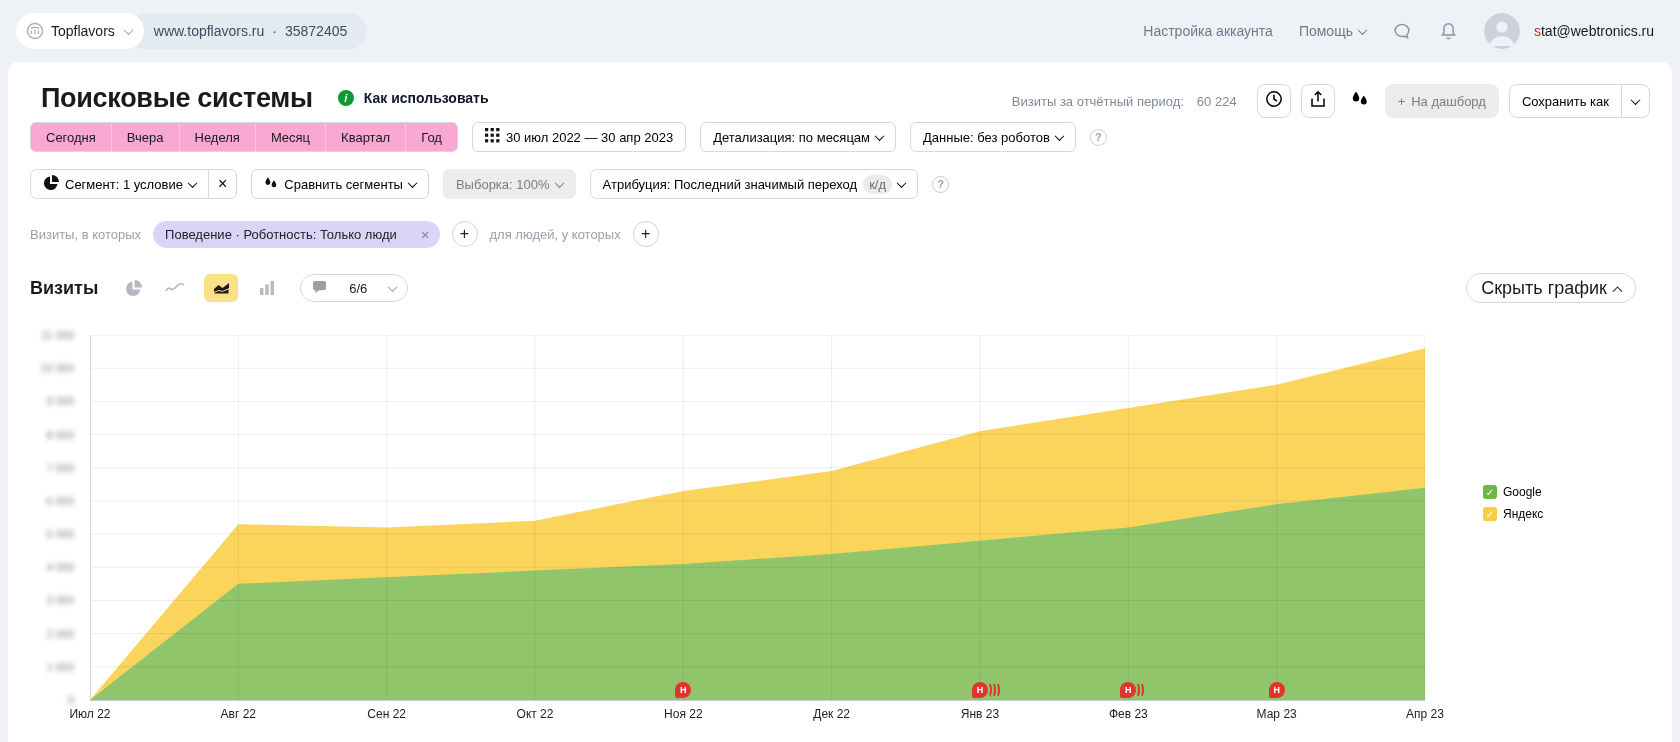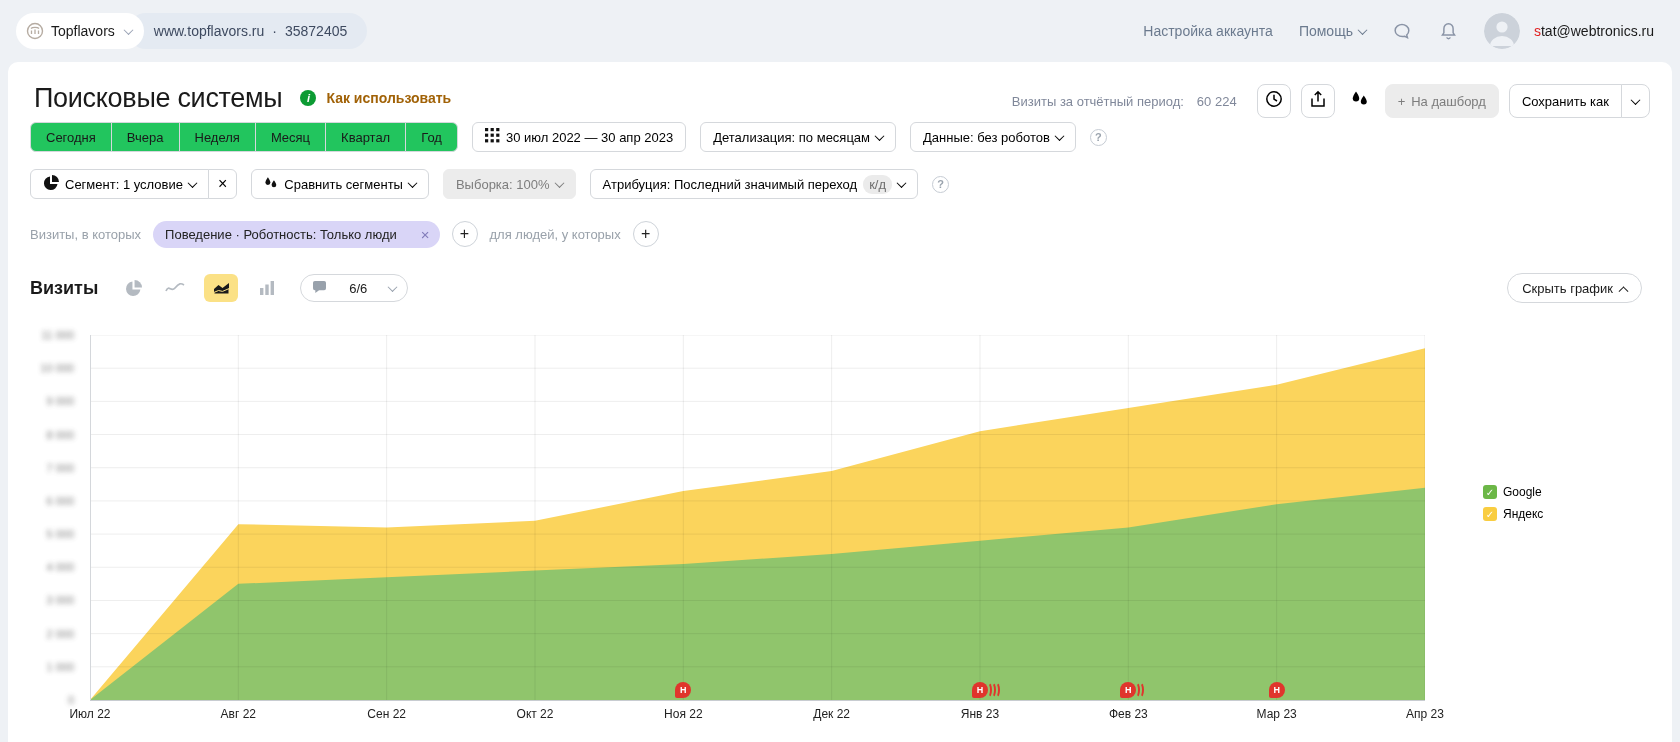--- a/index.html
+++ b/index.html
@@ -24,46 +24,46 @@
   .email { color:#1a1a1a; font-size:14px; margin-left:-12px; }
   .email .accent { color:#e02020; }
 
   
   .content { position:absolute; left:8px; right:8px; top:62px; height:680px;
     background:#fff; border-radius:10px 10px 0 0; }
   .row { position:absolute; left:22px; right:22px; display:flex; align-items:center; }
 
   
   .title-row { top:16px; height:40px; gap:10px; }
-  h1 { font-size:27px; font-weight:400; margin:4px; letter-spacing:-0.3px; }
+  h1 { font-size:27px; font-weight:700; margin:11px; letter-spacing:-0.3px; }
   .info-badge { width:16px; height:16px; border-radius:50%; background:#0c9b33; color:#fff;
     font-size:11px; font-style:italic; font-weight:bold; display:flex; align-items:center;
     justify-content:center; margin-left:4px; }
-  .howto { color:#a16207; font-size:14px; font-weight:bold; text-decoration:none; }
+  .howto { color:#0f172a; font-size:14px; font-weight:bold; text-decoration:none; }
   .title-actions { position:absolute; right:22px; top:22px; height:34px;
     display:flex; align-items:center; gap:10px; }
   .summary { color:#80889a; font-size:13px; margin-right:10px; display:flex; gap:13px; }
   .icon-btn { width:34px; height:34px; border:1px solid #d5d8dc; border-radius:8px;
     background:#fff; display:flex; align-items:center; justify-content:center; }
   .icon-plain-btn { width:30px; height:34px; display:flex; align-items:center; justify-content:center; }
   .btn { height:30px; border:1px solid #d5d8dc; border-radius:6px; background:#fff;
     font-size:13px; padding:0 12px; display:inline-flex; align-items:center; gap:6px; color:#000; }
   .btn.tall { height:34px; border-radius:8px; }
   .btn.gray { background:#ececec; border-color:#ececec; color:#7d7d7d; }
   .split { display:flex; }
   .split .btn:first-child { border-radius:8px 0 0 8px; }
   .split .btn:last-child { border-radius:0 8px 8px 0; margin-left:-1px; padding:0 10px; }
   .split30 .btn:first-child { border-radius:6px 0 0 6px; }
   .split30 .btn:last-child { border-radius:0 6px 6px 0; margin-left:-1px; padding:0 9px; }
 
   
   .row1 { top:60px; height:30px; gap:14px; }
   .row2 { top:106px; height:32px; gap:14px; }
   .seg-group { display:flex; }
-  .seg-btn { height:30px; border:1px solid #d5d8dc; background:#22c55e; font-size:13px;
+  .seg-btn { height:30px; border:1px solid #d5d8dc; background:#f9a8d4; font-size:13px;
     padding:0 15px; display:flex; align-items:center; margin-left:-1px; }
   .seg-btn:first-child { border-radius:6px 0 0 6px; margin-left:0; }
   .seg-btn:last-child { border-radius:0 6px 6px 0; }
   .chev { display:inline-block; width:7px; height:7px; border-right:1.5px solid;
     border-bottom:1.5px solid; transform:rotate(45deg) translate(-1px,-1px); }
   .chev.up { transform:rotate(-135deg) translate(-2px,-2px); }
   .chev.dim { color:#98a1ad; }
   .help-circle { width:17px; height:17px; border-radius:50%; border:1.4px solid #c6ccd4;
     color:#9aa3ad; font-size:11px; font-weight:bold; display:flex; align-items:center;
     justify-content:center; }
@@ -79,23 +79,23 @@
     display:flex; align-items:center; justify-content:center; font-size:16px; color:#222;
     background:#fff; }
 
   
   .row4 { top:211px; height:30px; gap:16px; }
   .chart-title { font-size:18px; font-weight:bold; margin-right:6px; }
   .ct-icon { width:26px; height:26px; display:flex; align-items:center; justify-content:center; }
   .ct-icon.sel { width:34px; height:28px; background:#fbe186; border-radius:6px; }
   .goal-pill { height:28px; border:1px solid #d5d8dc; border-radius:15px; background:#fff;
     display:flex; align-items:center; gap:22px; padding:0 11px; font-size:13px; margin-left:4px; }
-  .hide-pill { position:absolute; right:8px; height:30px; border:1px solid #d5d8dc;
+  .hide-pill { position:absolute; right:14px; height:30px; border:1px solid #d5d8dc;
     border-radius:16px; background:#fff; display:flex; align-items:center; gap:7px;
-    padding:0 14px; font-size:13px; }
+    padding:0 14px; font-size:18px; }
 
   
   .chart-section { position:absolute; left:0; right:0; top:273px; height:407px; }
   #plot-svg { position:absolute; left:82px; top:0; width:1335px; height:366px; }
   #ylabels { position:absolute; left:18px; top:0; width:56px; height:370px; }
   .ylab { position:absolute; right:8px; width:48px; text-align:right; font-size:11px;
     color:#5f5f5f; filter:blur(2.4px); opacity:.8; }
   .xlab { position:absolute; top:0; width:90px; text-align:center; font-size:12px; color:#222; }
   #xlabels { position:absolute; left:0; top:372px; right:0; height:16px; }
   #legend { position:absolute; left:1475px; top:150px; display:flex; flex-direction:column; gap:8px; }

